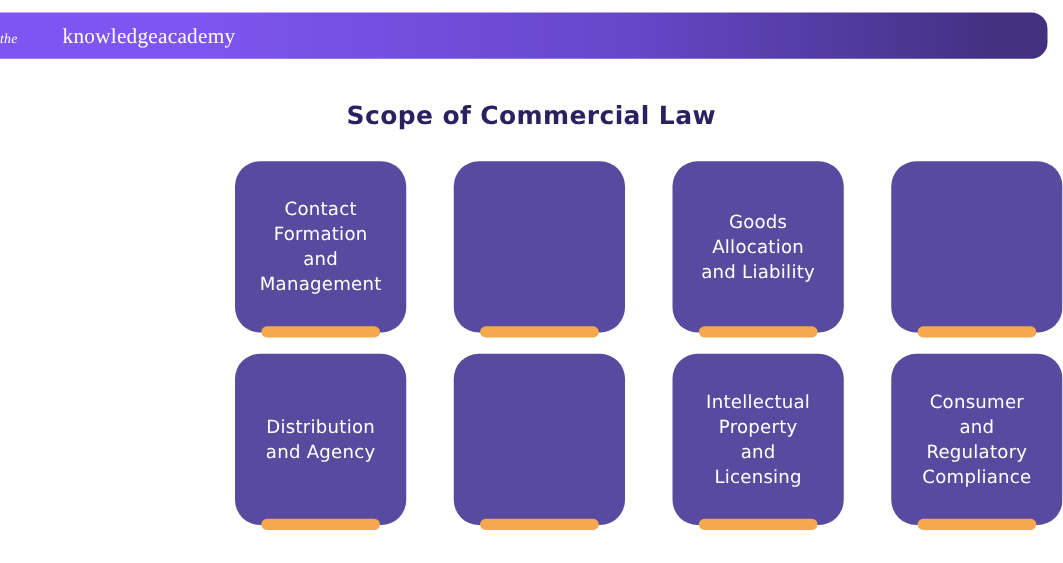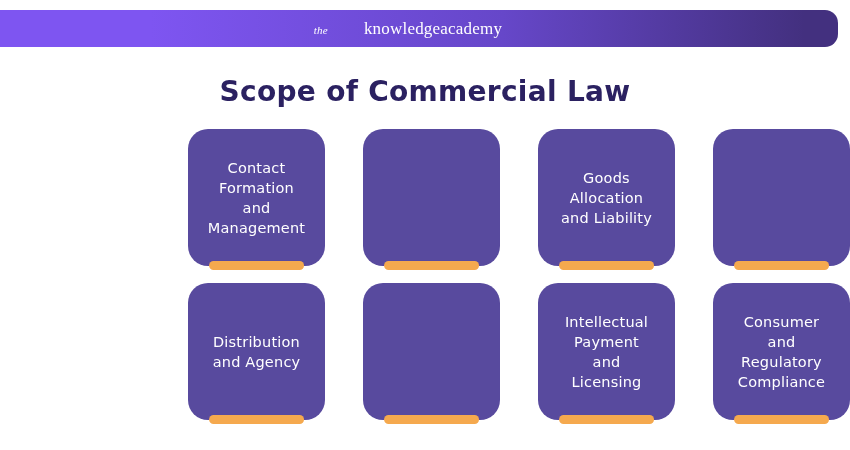--- a/index.html
+++ b/index.html
@@ -21,40 +21,40 @@
   }
   
   .header-bar{
     position:absolute;
     left:0;top:10px;
     width:838px;height:37px;
     background:linear-gradient(90deg,var(--grad-start) 0%,var(--grad-start) 18%,var(--grad-mid) 60%,var(--grad-end) 96%);
     border-radius:0 13px 13px 0;
     display:flex;
     align-items:center;
-    justify-content:center;
+    justify-content:flex-start;
     padding-right:22px;
   }
   .logo{
     color:#fff;
     font-family:"Liberation Serif","DejaVu Serif",serif;
     font-size:17px;
     letter-spacing:.2px;
     white-space:nowrap;
     display:flex;
     align-items:baseline;
   }
   .logo .the{font-style:italic;font-size:11px;margin-right:1px;}
   .logo .knowledge{font-weight:400;margin-left:35px;}
   .logo .academy{font-weight:400;}
   
   .page-title{
     margin-top:73px;
     text-align:center;
-    font-size:28px;
+    font-size:20px;
     font-weight:700;
     letter-spacing:.3px;
     color:var(--title-color);
     line-height:38px;
   }
   
   .grid{
     position:absolute;
     left:0;top:129px;
     width:850px;
@@ -137,21 +137,21 @@
     <div class="card">
       <span class="card-text">Distribution
 and Agency</span>
       <span class="accent-bar"></span>
     </div>
     <div class="card">
       <span class="accent-bar"></span>
     </div>
     <div class="card">
       <span class="card-text">Intellectual
-Payment
+Property
 and
 Licensing</span>
       <span class="accent-bar"></span>
     </div>
     <div class="card">
       <span class="card-text">Consumer
 and
 Regulatory
 Compliance</span>
       <span class="accent-bar"></span>

